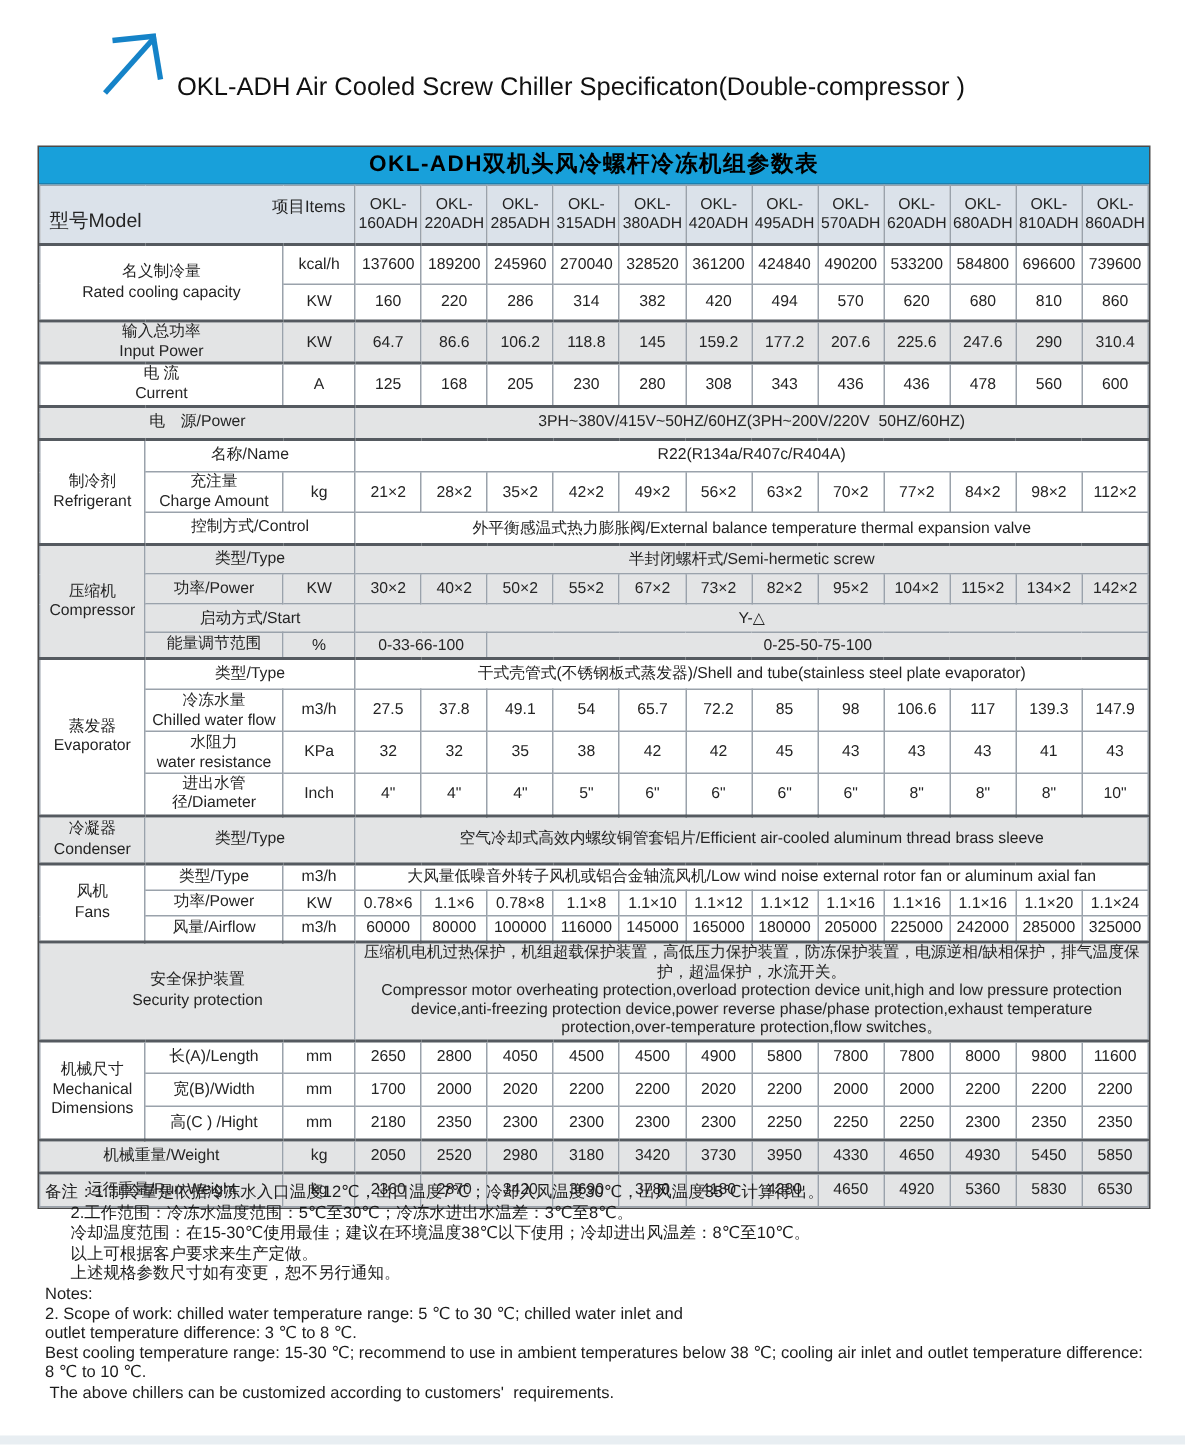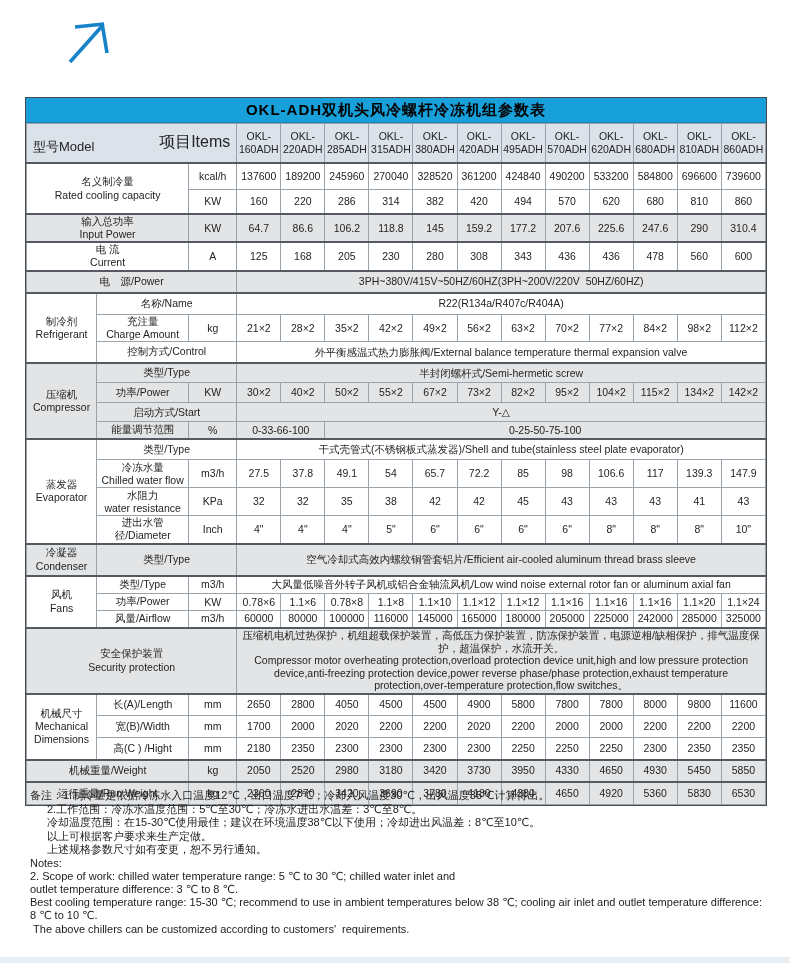--- a/index.html
+++ b/index.html
@@ -18,21 +18,21 @@
   .tbar{background:#18a0da;color:#000000;text-align:center;font-size:15px;font-weight:bold;height:24px;line-height:24px;letter-spacing:1px;border-bottom:1px solid #1b7fae;}
   table.spec{border-collapse:collapse;table-layout:fixed;width:100%;font-size:10.5px;color:#242424;}
   table.spec td{border:1px solid #9aa2ab;text-align:center;vertical-align:middle;padding:0 1px;line-height:1.2;overflow:hidden;}
   tr.mrow td{background:#dbe2ea;}
   tr.w td{background:#ffffff;}
   tr.g td{background:#e3e4e5;}
   tr.sec td{border-top:2px solid #555a60;}
   td.corner{position:relative;height:38px;
     background-image:linear-gradient(to bottom right,transparent 49.6%,#9aa2ab 49.6%,#9aa2ab 50.4%,transparent 50.4%);}
   .c-model{position:absolute;left:6px;bottom:7px;font-size:13px;}
-  .c-items{position:absolute;right:6px;top:8px;font-size:16px;}
+  .c-items{position:absolute;right:6px;top:8px;font-size:11px;}
   td.mcell div{line-height:1.25;font-size:10.5px;}
   td.gcell div,td.lcell div{line-height:1.25;}
   td.block{text-align:left;padding:3px 6px 4px 6px;line-height:1.35;}
   td.span{white-space:pre-wrap;}
   
   .notes{position:absolute;left:30px;top:789px;width:740px;}
   .note-cn{font-size:11px;line-height:1.23;color:#1c1c1c;white-space:pre-wrap;}
   .note-cn.ind{padding-left:17px;}
   .note-en{font-size:11px;line-height:1.2;color:#1c1c1c;white-space:pre-wrap;}
   .bottom-strip{position:absolute;left:0;bottom:0;width:790px;height:6px;background:#e8eef2;}
@@ -41,20 +41,21 @@
 <body>
 
 <div class="hdr">
   <svg class="logo" viewBox="0 0 50 56" aria-hidden="true">
     <g stroke="#1583c8" stroke-width="3.6" fill="none" stroke-linecap="butt">
       <polyline points="9,17 38,14"></polyline>
       <polyline points="36,13 41,43"></polyline>
       <polyline points="37,15 4,52"></polyline>
     </g>
   </svg>
+  <div class="title-en">OKL-ADH Air Cooled Screw Chiller Specificaton(Double-compressor )</div>
 </div>
 
 <div class="twrap">
   <div class="tbar">OKL-ADH双机头风冷螺杆冷冻机组参数表</div>
   <table class="spec" id="spec-table">
     <colgroup>
       <col style="width:70px">
         <col style="width:92px">
         <col style="width:48px">
       <col style="width:44px">

